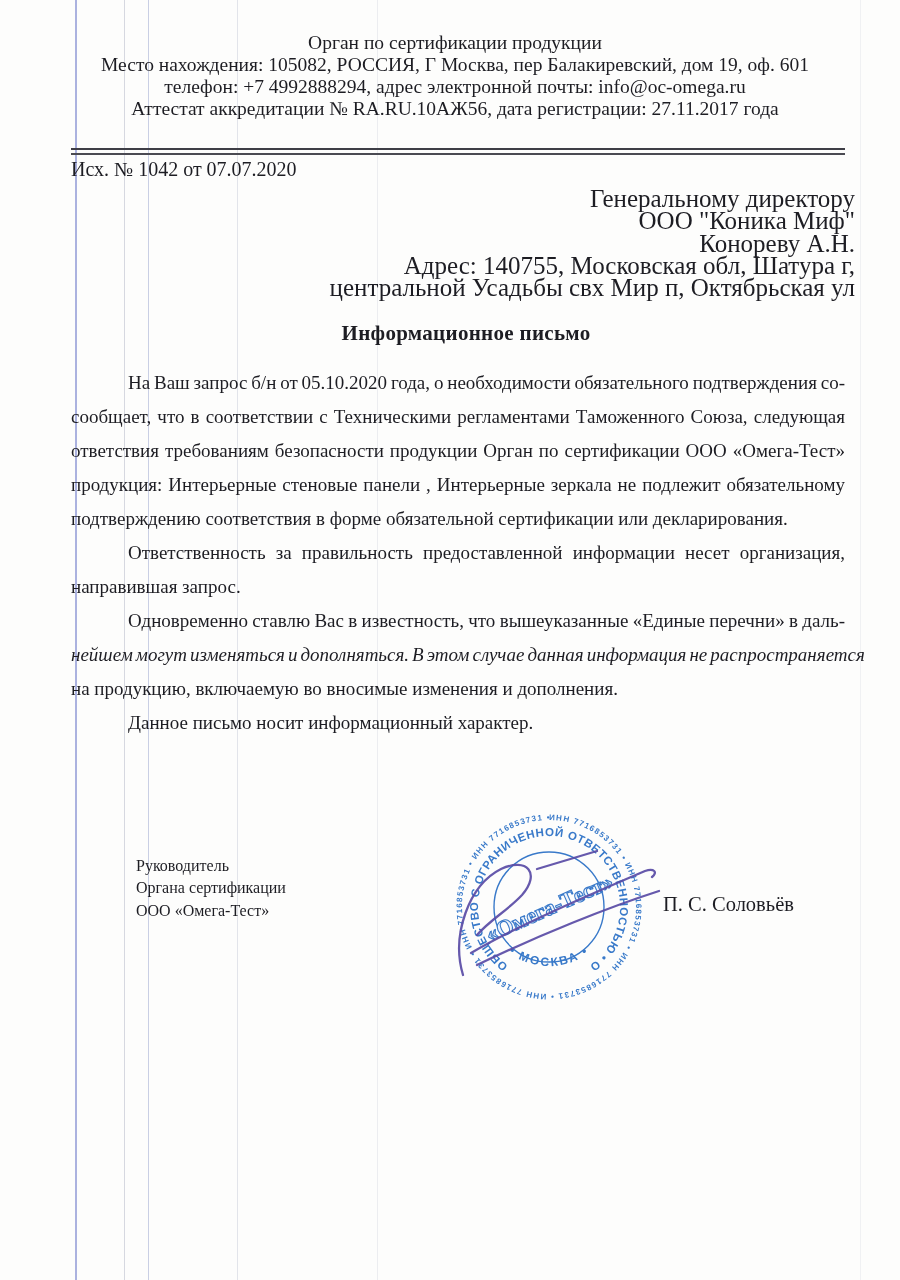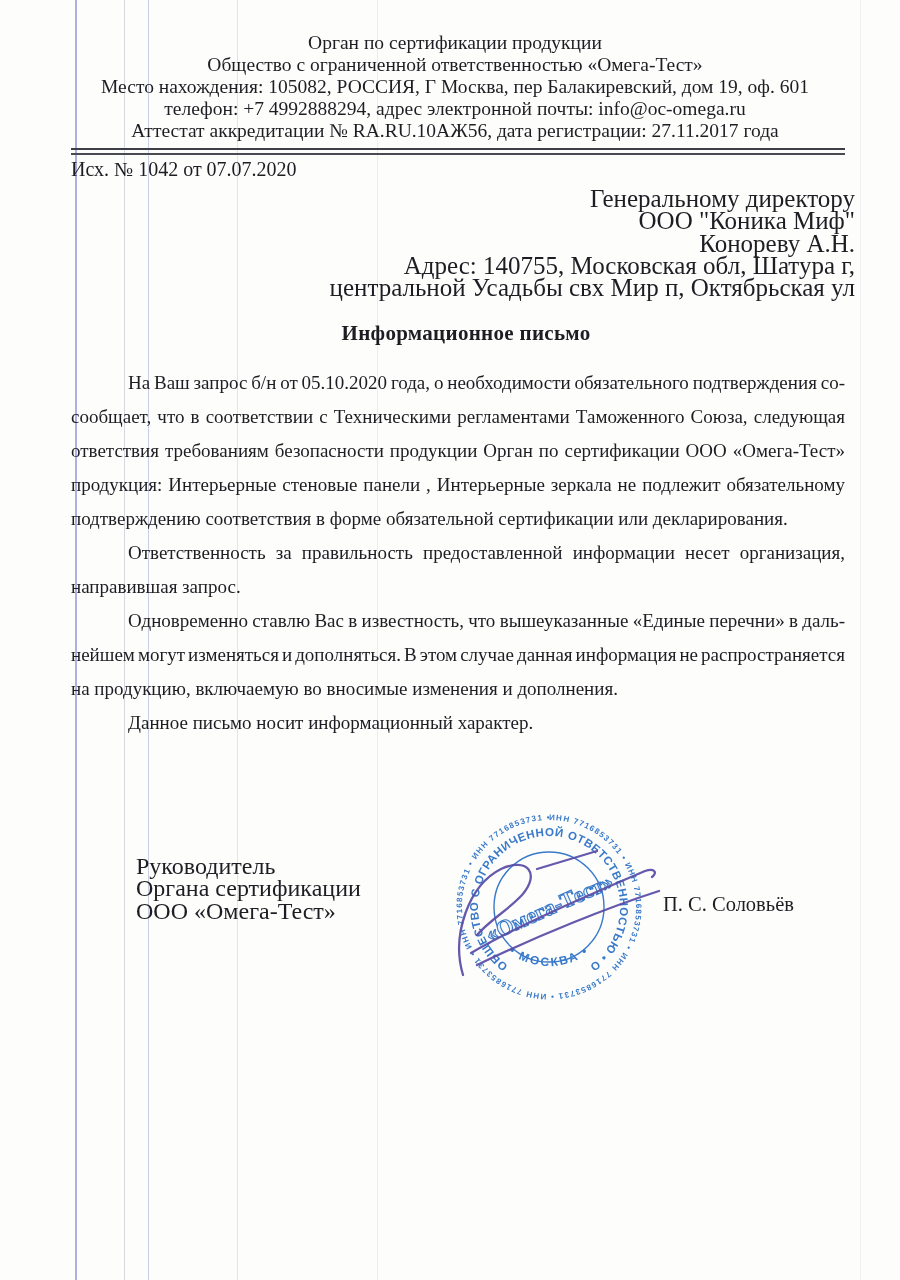--- a/index.html
+++ b/index.html
@@ -25,40 +25,39 @@
   .ref{position:absolute;left:71px;top:158px;font-size:20px;}
   .recipient{position:absolute;right:55px;top:188px;text-align:right;
     font-size:25px;line-height:22.3px;}
   .title{position:absolute;left:79px;top:321px;width:774px;text-align:center;
     font-weight:bold;font-size:21px;letter-spacing:0.3px;}
 
   .body-text{position:absolute;left:71px;top:366px;width:774px;font-size:19px;}
   .bline{height:34px;line-height:34px;white-space:nowrap;}
   .ind{padding-left:57px;}
 
-  .sig-block{position:absolute;left:136px;top:855px;font-size:24px;line-height:22.3px;}
+  .sig-block{position:absolute;left:136px;top:855px;font-size:16px;line-height:22.3px;}
   .sig-name{position:absolute;left:663px;top:893px;font-size:20.5px;font-family:Liberation Serif, serif;}
 
   .stamp{position:absolute;left:449px;top:807px;width:215px;height:205px;overflow:visible;}
 </style>
 </head>
 <body>
 
 <div class="page">
 
   <div class="scanline sl-1"></div>
   <div class="scanline sl-2"></div>
   <div class="scanline sl-3"></div>
   <div class="scanline sl-4"></div>
   <div class="scanline sl-5"></div>
   <div class="scanline sl-6"></div>
 
   <div class="header">
     <div>Орган по сертификации продукции</div>
-    <div>Общество с ограниченной ответственностью «Омега-Тест»</div>
     <div>Место нахождения: 105082, РОССИЯ, Г Москва, пер Балакиревский, дом 19, оф. 601</div>
     <div>телефон: +7 4992888294, адрес электронной почты: info@oc-omega.ru</div>
     <div>Аттестат аккредитации № RA.RU.10АЖ56, дата регистрации: 27.11.2017 года</div>
   </div>
 
   <div class="rule"></div>
 
   <div class="ref">Исх. № 1042 от 07.07.2020</div>
 
   <div class="recipient">
@@ -73,21 +72,21 @@
 
   <div class="body-text">
     <div class="bline ind jfit" style="word-spacing: -0.900568px;"><span>На Ваш запрос б/н от 05.10.2020 года, о необходимости обязательного подтверждения со-</span></div>
     <div class="bline jfit" style="word-spacing: 1.37847px;"><span>сообщает, что в соответствии с Техническими регламентами Таможенного Союза, следующая</span></div>
     <div class="bline jfit" style="word-spacing: 1.20703px;"><span>ответствия требованиям безопасности продукции Орган по сертификации ООО «Омега-Тест»</span></div>
     <div class="bline jfit" style="word-spacing: 1.1875px;"><span>продукция: Интерьерные стеновые панели , Интерьерные зеркала не подлежит обязательному</span></div>
     <div class="bline"><span>подтверждению соответствия в форме обязательной сертификации или декларирования.</span></div>
     <div class="bline ind jfit" style="word-spacing: 5.41927px;"><span>Ответственность за правильность предоставленной информации несет организация,</span></div>
     <div class="bline"><span>направившая запрос.</span></div>
     <div class="bline ind jfit" style="word-spacing: -0.454688px;"><span>Одновременно ставлю Вас в известность, что вышеуказанные «Единые перечни» в даль-</span></div>
-    <div class="bline jfit" style="word-spacing: -1.72585px;"><span>нейшем могут изменяться и дополняться. В этом случае данная информация не распространяется</span></div>
+    <div class="bline jfit" style="word-spacing: -1.72585px; font-style: italic;"><span>нейшем могут изменяться и дополняться. В этом случае данная информация не распространяется</span></div>
     <div class="bline"><span>на продукцию, включаемую во вносимые изменения и дополнения.</span></div>
     <div class="bline ind"><span>Данное письмо носит информационный характер.</span></div>
   </div>
 
   <div class="sig-block">
     <div>Руководитель</div>
     <div>Органа сертификации</div>
     <div>ООО «Омега-Тест»</div>
   </div>
 

